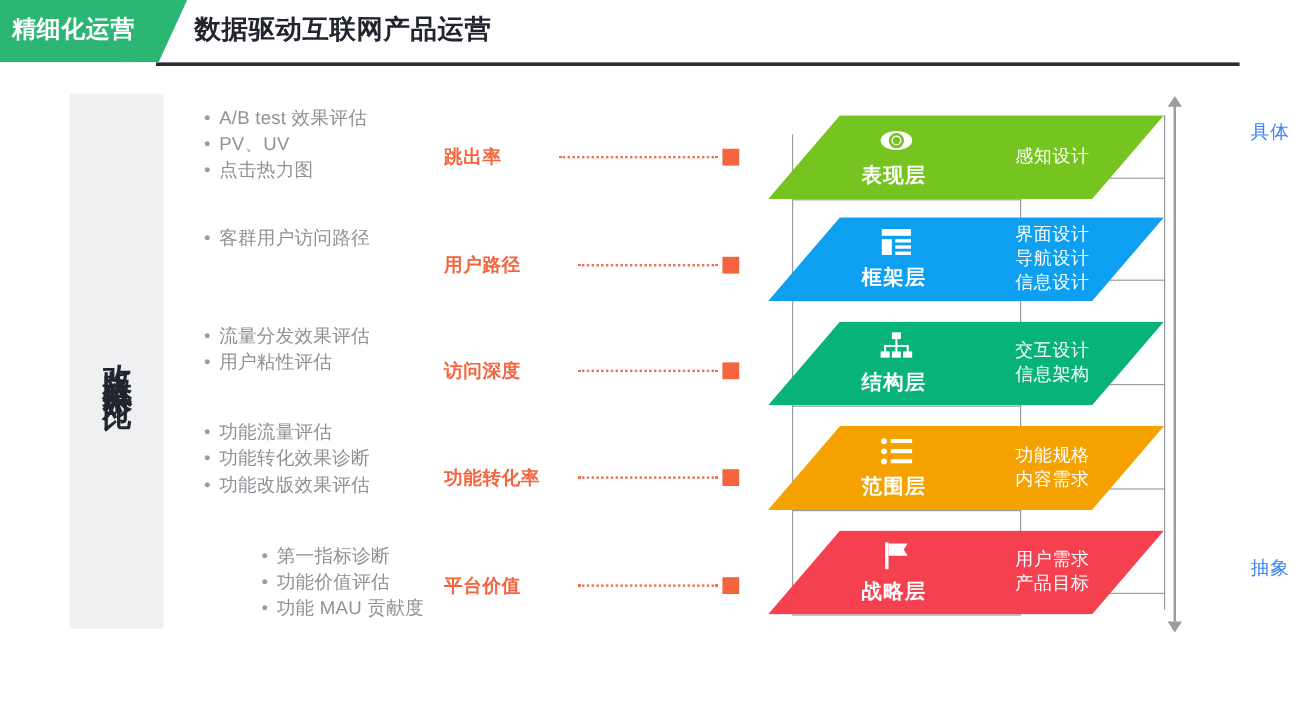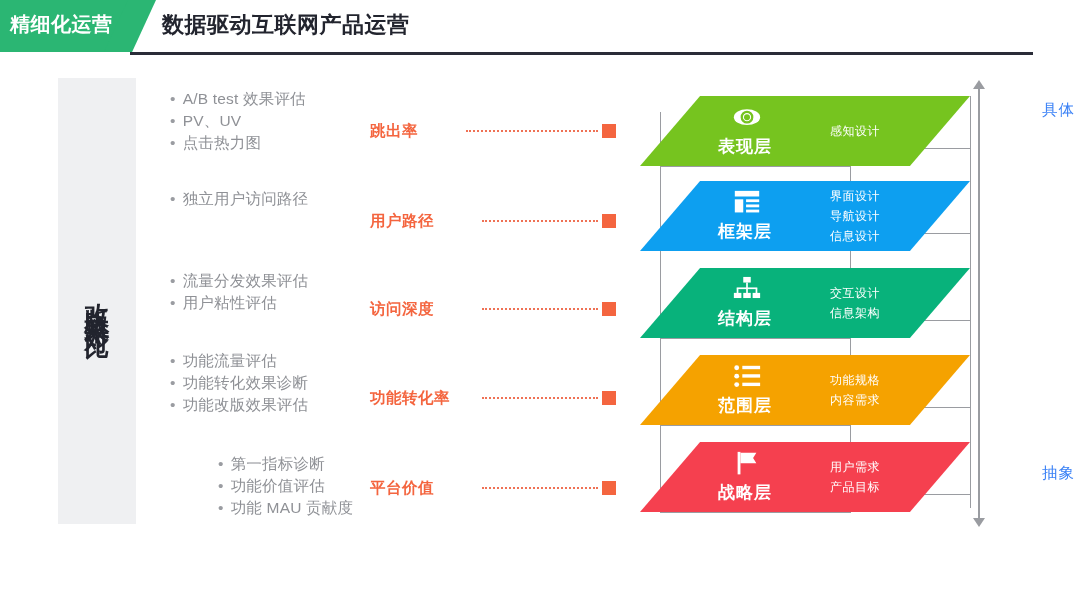--- a/index.html
+++ b/index.html
@@ -94,23 +94,23 @@
   .layer .lname {
     position: absolute; left: 78px; bottom: 8px;
     font-size: 17px; font-weight: bold; color: #ffffff;
     white-space: nowrap; letter-spacing: 1px;
   }
   .layer .licon {
     position: absolute; left: 92px; top: 8px;
     width: 30px; height: 28px;
   }
   .layer .ldesc {
-    position: absolute; left: 190px; top: 50%;
+    position: absolute; left: 206px; top: 50%;
     transform: translateY(-50%);
-    font-size: 12px; color: #ffffff; line-height: 20px;
+    font-size: 15px; color: #ffffff; line-height: 20px;
     white-space: nowrap; text-align: right; letter-spacing: .5px;
   }
 
   
   .axis {
     position: absolute; left: 978px; top: 88px; width: 2px; height: 430px;
     background: #9a9ca1;
   }
   .axis-head-top, .axis-head-bot {
     position: absolute; left: 973px; width: 0; height: 0;
@@ -141,21 +141,21 @@
     <span>改版效果对比</span>
   </div>
 
   <div id="bullets-host">
       <div class="bgroup" style="top: 88px;">
         <div class="bullet"><span class="dot">•</span><span>A/B test 效果评估</span></div>
         <div class="bullet"><span class="dot">•</span><span>PV、UV</span></div>
         <div class="bullet"><span class="dot">•</span><span>点击热力图</span></div>
       </div>
       <div class="bgroup" style="top: 188px;">
-        <div class="bullet"><span class="dot">•</span><span>独立用户访问路径</span></div>
+        <div class="bullet"><span class="dot">•</span><span>客群用户访问路径</span></div>
       </div>
       <div class="bgroup" style="top: 270px;">
         <div class="bullet"><span class="dot">•</span><span>流量分发效果评估</span></div>
         <div class="bullet"><span class="dot">•</span><span>用户粘性评估</span></div>
       </div>
       <div class="bgroup" style="top: 350px;">
         <div class="bullet"><span class="dot">•</span><span>功能流量评估</span></div>
         <div class="bullet"><span class="dot">•</span><span>功能转化效果诊断</span></div>
         <div class="bullet"><span class="dot">•</span><span>功能改版效果评估</span></div>
       </div>

